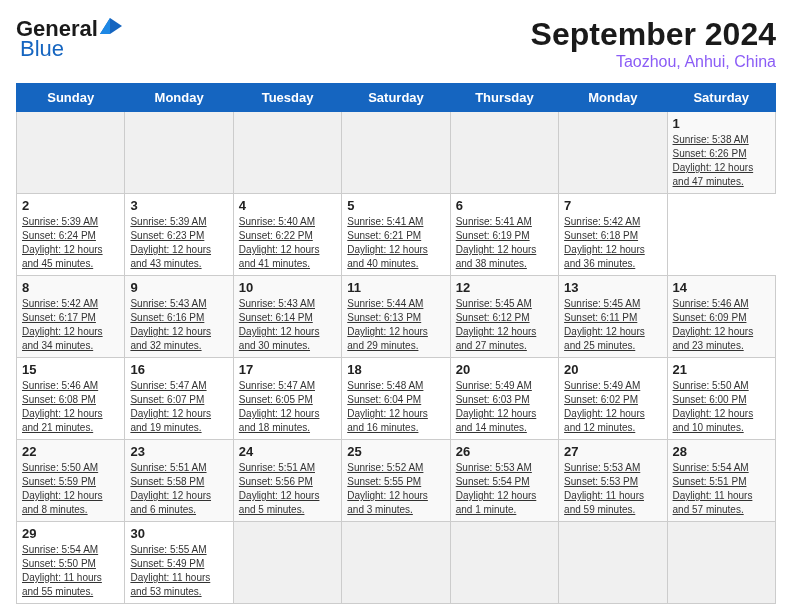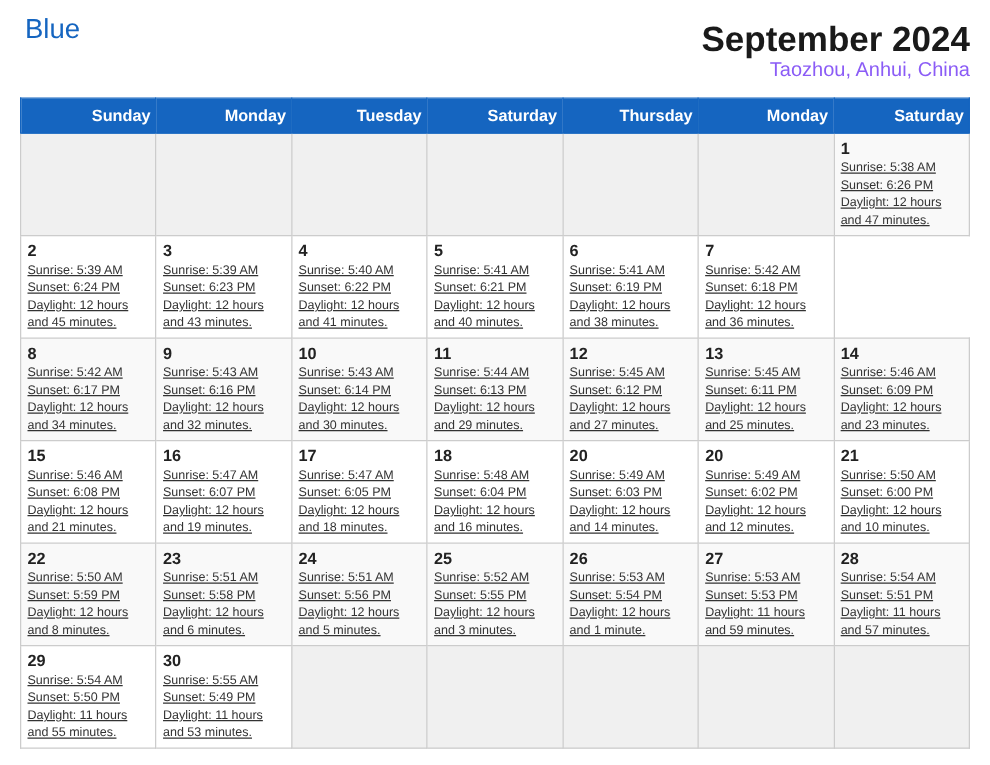--- a/index.html
+++ b/index.html
@@ -18,40 +18,40 @@
     }
     .logo {
       display: flex;
       flex-direction: column;
       align-items: flex-start;
     }
     .title-area {
       text-align: right;
     }
     .month-title {
-      font-size: 28px;
+      font-size: 32px;
       font-weight: bold;
       color: #1a1a1a;
     }
     .location {
       font-size: 16px;
       color: #8b5cf6;
     }
     table {
       width: 100%;
       border-collapse: collapse;
       table-layout: fixed;
     }
     thead tr th {
       background-color: #1565c0;
       color: #fff;
       font-size: 13px;
       font-weight: bold;
       padding: 6px 4px;
-      text-align: right;
+      text-align: center;
       border: 1px solid #1565c0;
     }
     tbody tr td {
       border: 1px solid #ccc;
       vertical-align: top;
       padding: 4px 5px;
       font-size: 10.5px;
       color: #222;
       height: 80px;
       background: #fff;
@@ -76,20 +76,27 @@
     }
     td.empty {
       background: #f0f0f0 !important;
     }
   </style>
 </head>
 <body>
 
 <div class="header-area">
   <div class="logo">
+    <div style="display:flex; align-items:center;">
+      <span style="font-size:22px; font-weight:bold; color:#1a1a1a;">General</span>
+      <svg width="22" height="16" viewBox="0 0 22 16" style="margin-left:2px; margin-top:-6px;">
+        <polygon points="0,16 10,0 22,8 10,16" fill="#1565c0"></polygon>
+        <polygon points="0,16 10,0 10,16" fill="#1e88e5"></polygon>
+      </svg>
+    </div>
     <div style="font-size:22px; font-weight:normal; color:#1565c0; margin-top:-6px; margin-left:4px;">Blue</div>
   </div>
   <div class="title-area">
     <div class="month-title">September 2024</div>
     <div class="location">Taozhou, Anhui, China</div>
   </div>
 </div>
 
 <table>
   <thead>

